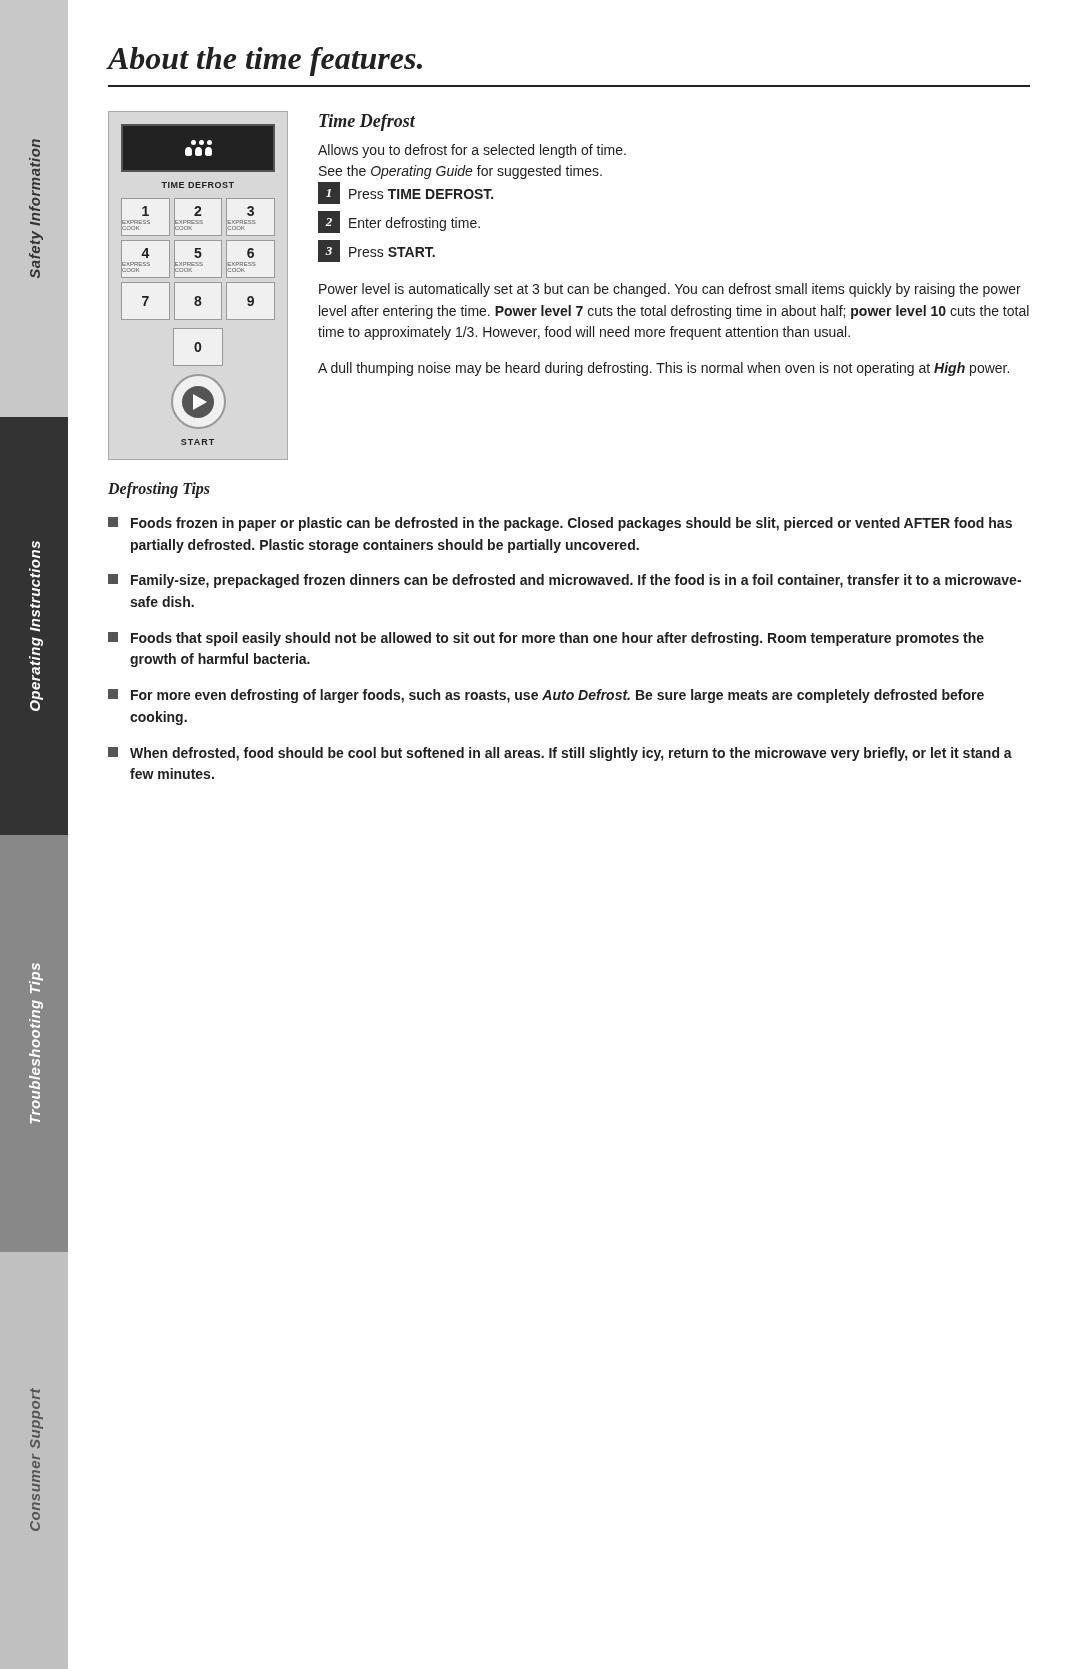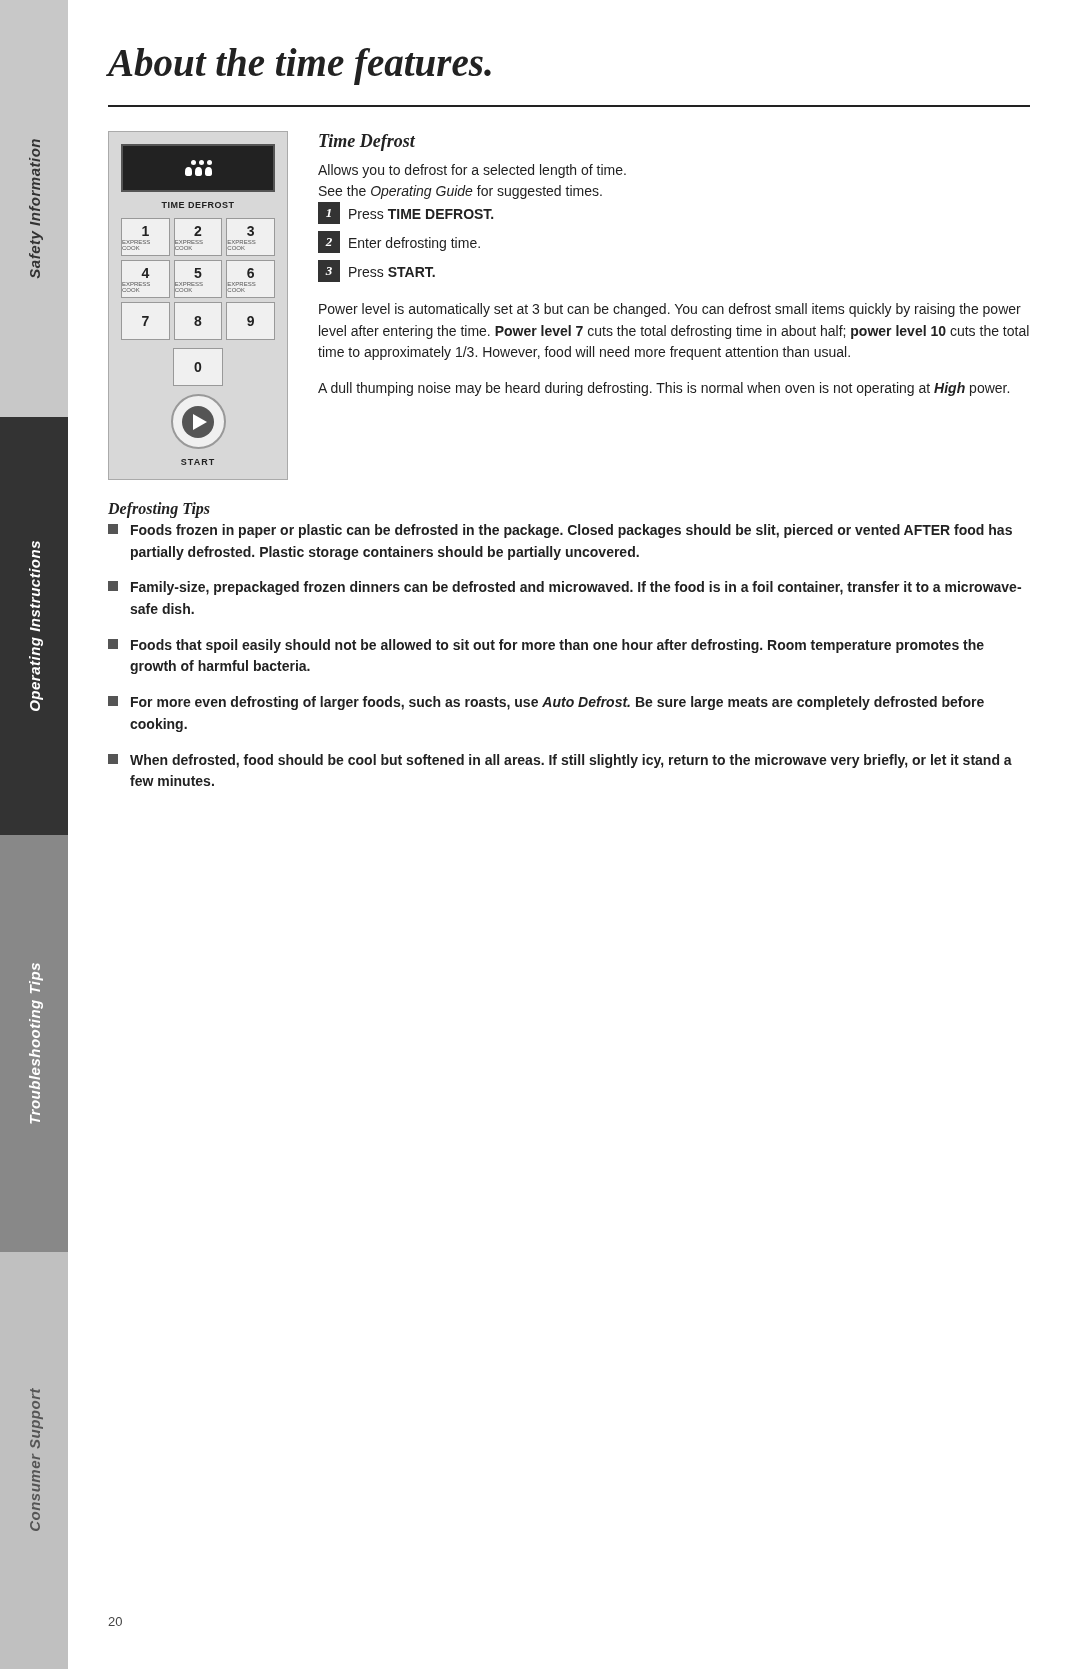--- a/index.html
+++ b/index.html
@@ -70,25 +70,25 @@
     
     .main-content {
       flex: 1;
       padding: 40px 50px 40px 40px;
       display: flex;
       flex-direction: column;
     }
 
     
     .page-title {
-      font-size: 39px;
+      font-size: 32px;
       font-style: italic;
       font-weight: bold;
       color: #222222;
-      margin-bottom: 20px;
+      margin-bottom: 8px;
       font-family: Georgia, 'Times New Roman', serif;
     }
 
     .title-underline {
       height: 2px;
       background: #222222;
       margin-bottom: 24px;
     }
 
     
@@ -303,21 +303,21 @@
       line-height: 1.55;
       margin-bottom: 14px;
     }
 
     
     .tips-title {
       font-size: 16px;
       font-weight: bold;
       font-style: italic;
       color: #222;
-      margin-bottom: 2px;
+      margin-bottom: 15px;
       font-family: Georgia, serif;
     }
 
     .tip-item {
       display: flex;
       gap: 12px;
       margin-bottom: 14px;
       align-items: flex-start;
     }
 
@@ -496,15 +496,14 @@
       <div class="tip-bullet"></div>
       <p class="tip-text">For more even defrosting of larger foods, such as roasts, use <strong><em>Auto Defrost.</em></strong> Be sure large meats are completely defrosted before cooking.</p>
     </div>
 
     <div class="tip-item">
       <div class="tip-bullet"></div>
       <p class="tip-text">When defrosted, food should be cool but softened in all areas. If still slightly icy, return to the microwave very briefly, or let it stand a few minutes.</p>
     </div>
   </div>
 
-  <div class="page-number">20</div>
 
 </div>
 
 </body></html>

